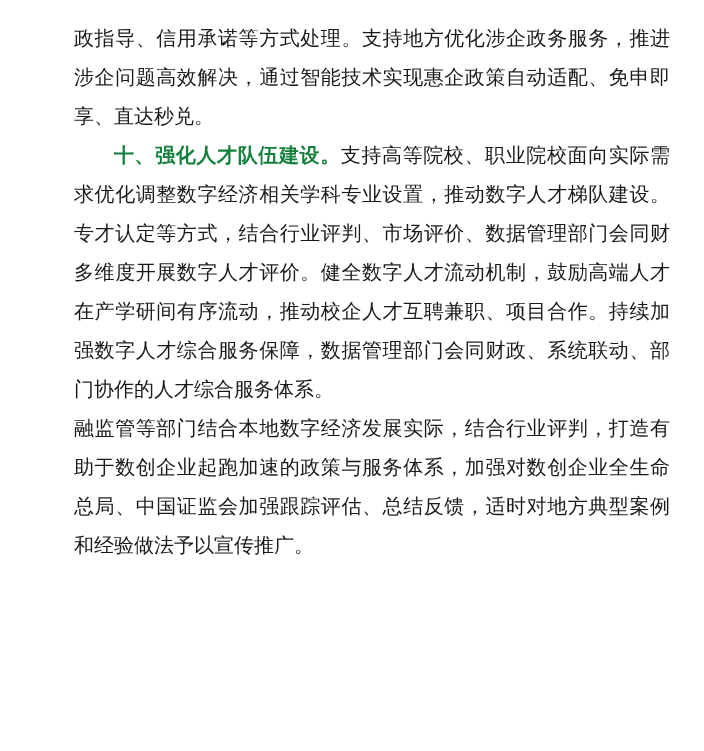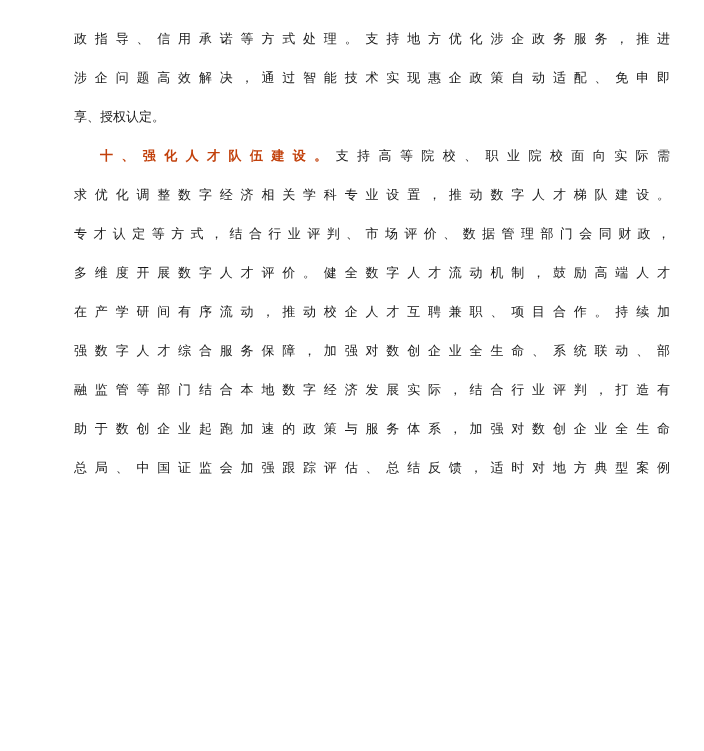--- a/index.html
+++ b/index.html
@@ -18,57 +18,59 @@
     width: 704px;
     height: 751px;
     padding: 19px 34px 0 74px;
     background: #ffffff;
   }
   .paragraph {
     margin: 0;
     padding: 0;
   }
   .line {
-    font-size: 13px;
+    font-size: 20px;
     line-height: 39px;
     height: 39px;
     color: #1a1a1a;
     overflow: hidden;
     text-align: left;
   }
   .line.justify {
     text-align: justify;
     text-align-last: justify;
     -moz-text-align-last: justify;
   }
   .line.indent {
     text-indent: 2em;
   }
   .bold {
     font-weight: bold;
-    color: #c2410c;
+    color: #15803d;
   }
 </style>
 </head>
 <body>
 
 <div class="doc-page">
   <div>
       <div class="paragraph">
         <div class="line justify"><span>政指导、信用承诺等方式处理。支持地方优化涉企政务服务，推进</span></div>
         <div class="line justify"><span>涉企问题高效解决，通过智能技术实现惠企政策自动适配、免申即</span></div>
-        <div class="line"><span>享、授权认定。</span></div>
+        <div class="line"><span>享、直达秒兑。</span></div>
       </div>
       <div class="paragraph">
         <div class="line justify indent"><span class="bold">十、强化人才队伍建设。</span><span>支持高等院校、职业院校面向实际需</span></div>
         <div class="line justify"><span>求优化调整数字经济相关学科专业设置，推动数字人才梯队建设。</span></div>
         <div class="line justify"><span>专才认定等方式，结合行业评判、市场评价、数据管理部门会同财政，</span></div>
         <div class="line justify"><span>多维度开展数字人才评价。健全数字人才流动机制，鼓励高端人才</span></div>
         <div class="line justify"><span>在产学研间有序流动，推动校企人才互聘兼职、项目合作。持续加</span></div>
-        <div class="line justify"><span>强数字人才综合服务保障，加强对数创企业全生命、系统联动、部</span></div>
+        <div class="line justify"><span>强数字人才综合服务保障，数据管理部门会同财政、系统联动、部</span></div>
+        <div class="line"><span>门协作的人才综合服务体系。</span></div>
       </div>
       <div class="paragraph">
         <div class="line justify"><span>融监管等部门结合本地数字经济发展实际，结合行业评判，打造有</span></div>
         <div class="line justify"><span>助于数创企业起跑加速的政策与服务体系，加强对数创企业全生命</span></div>
         <div class="line justify"><span>总局、中国证监会加强跟踪评估、总结反馈，适时对地方典型案例</span></div>
+        <div class="line"><span>和经验做法予以宣传推广。</span></div>
       </div>
     </div>
 </div>
 
 </body></html>

